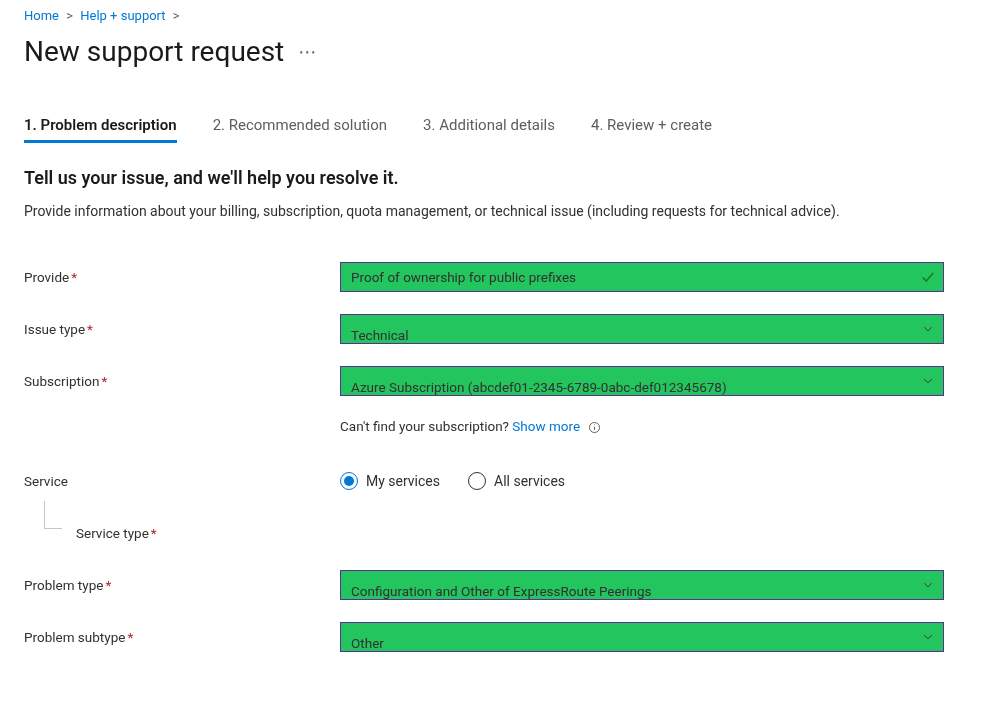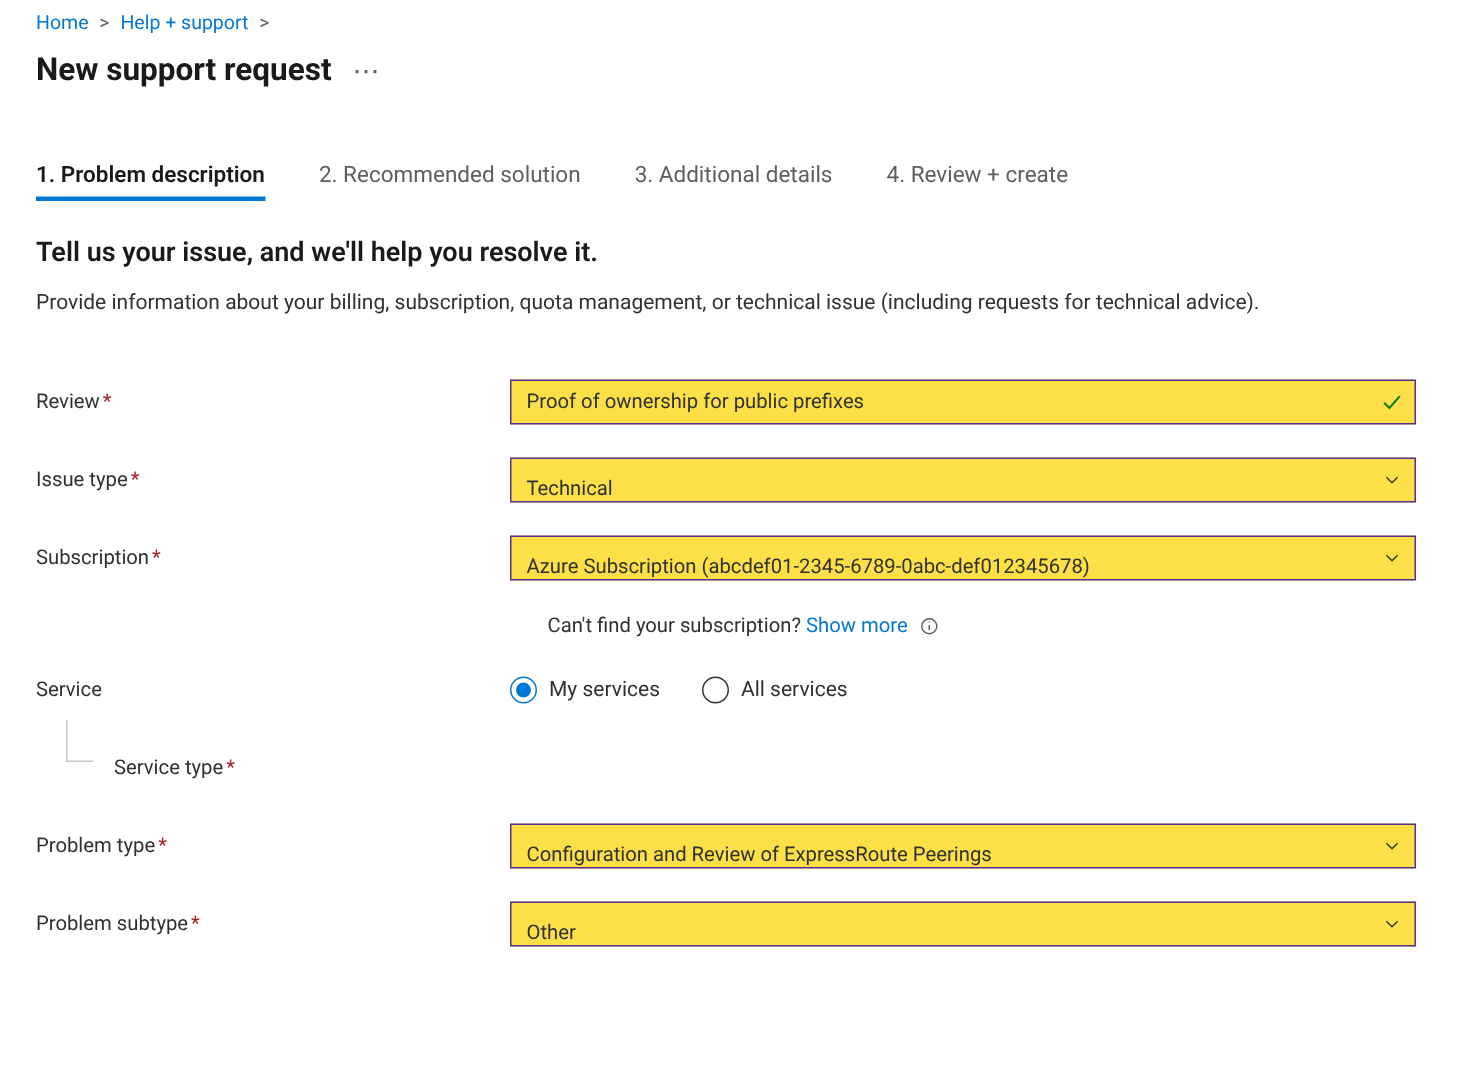--- a/index.html
+++ b/index.html
@@ -25,22 +25,22 @@
     color: #605e5c;
     margin: 0 4px;
   }
   .title-row {
     display: flex;
     align-items: center;
     gap: 14px;
     margin-bottom: 48px;
   }
   h1.page-title {
-    font-size: 21px;
-    font-weight: 700;
+    font-size: 28px;
+    font-weight: 400;
     color: #1b1a19;
   }
   .more-icon {
     color: #605e5c;
     font-size: 18px;
     cursor: pointer;
     letter-spacing: 1px;
   }
   .tabs {
     display: flex;
@@ -108,21 +108,21 @@
   }
   .input-wrap, .select-wrap {
     position: relative;
     border: 1px solid #5c2e91;
     height: 30px;
     display: flex;
     align-items: center;
     padding: 0 32px 0 10px;
     font-size: 13.5px;
     color: #323130;
-    background: #fde047;
+    background: #22c55e;
     cursor: text;
   }
   .select-wrap { cursor: pointer; align-items: flex-end; }
   .input-wrap input {
     border: none;
     outline: none;
     width: 100%;
     font-family: inherit;
     font-size: inherit;
     color: inherit;
@@ -136,22 +136,21 @@
     width: 14px;
     height: 14px;
     display: flex;
     align-items: center;
     justify-content: center;
   }
   .chev-icon svg { width: 12px; height: 12px; stroke: #323130; fill: none; stroke-width: 1.2; }
   .check-icon svg { width: 14px; height: 14px; stroke: #107c10; fill: none; stroke-width: 1.6; }
   .helper-row {
     display: flex;
-    margin-bottom: 20px;
-    gap: 25px;
+    margin-bottom: 32px;
   }
   .helper-spacer { width: 316px; flex-shrink:0; }
   .helper-text {
     font-size: 13.5px;
     color: #323130;
   }
   .helper-text .link {
     color: #0078d4;
     cursor: pointer;
   }
@@ -214,21 +213,21 @@
   <div class="tab">2. Recommended solution</div>
   <div class="tab">3. Additional details</div>
   <div class="tab">4. Review + create</div>
 </div>
 
 <h2 class="section-heading">Tell us your issue, and we'll help you resolve it.</h2>
 <p class="section-desc">Provide information about your billing, subscription, quota management, or technical issue (including requests for technical advice).</p>
 
 <div class="form-row">
   <div class="form-label">
-    <span>Review</span><span class="req">*</span>
+    <span>Provide</span><span class="req">*</span>
   </div>
   <div class="form-control">
     <div class="input-wrap">
       <input type="text" value="Proof of ownership for public prefixes" style="">
       <span class="check-icon">
         <svg viewBox="0 0 16 16">
             <polyline points="2,8.5 6,12.5 14,3.5"></polyline>
           </svg>
       </span>
     </div>
@@ -308,21 +307,21 @@
     <span>Service type</span><span class="req">*</span>
   </div>
 </div>
 
 <div class="form-row">
   <div class="form-label">
     <span>Problem type</span><span class="req">*</span>
   </div>
   <div class="form-control">
     <div class="select-wrap">
-      <span>Configuration and Review of ExpressRoute Peerings</span>
+      <span>Configuration and Other of ExpressRoute Peerings</span>
       <span class="chev-icon">
         <svg viewBox="0 0 16 16">
             <polyline points="3,5.5 8,10.5 13,5.5"></polyline>
           </svg>
       </span>
     </div>
   </div>
 </div>
 
 <div class="form-row" style="margin-bottom:4px">

